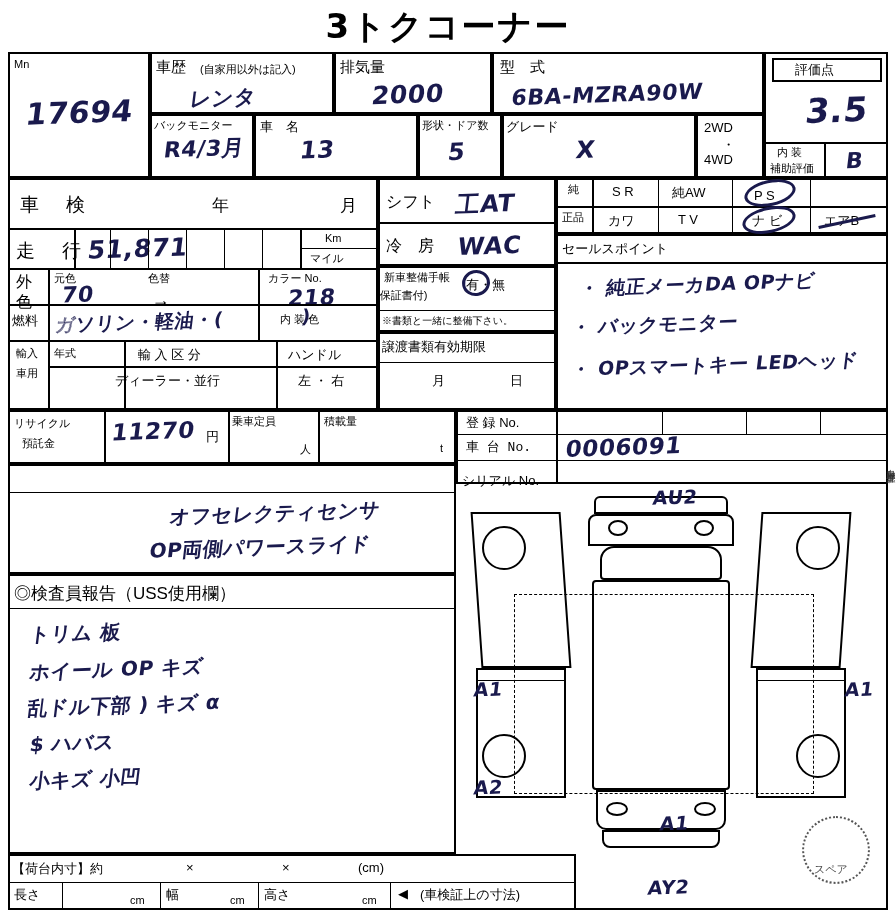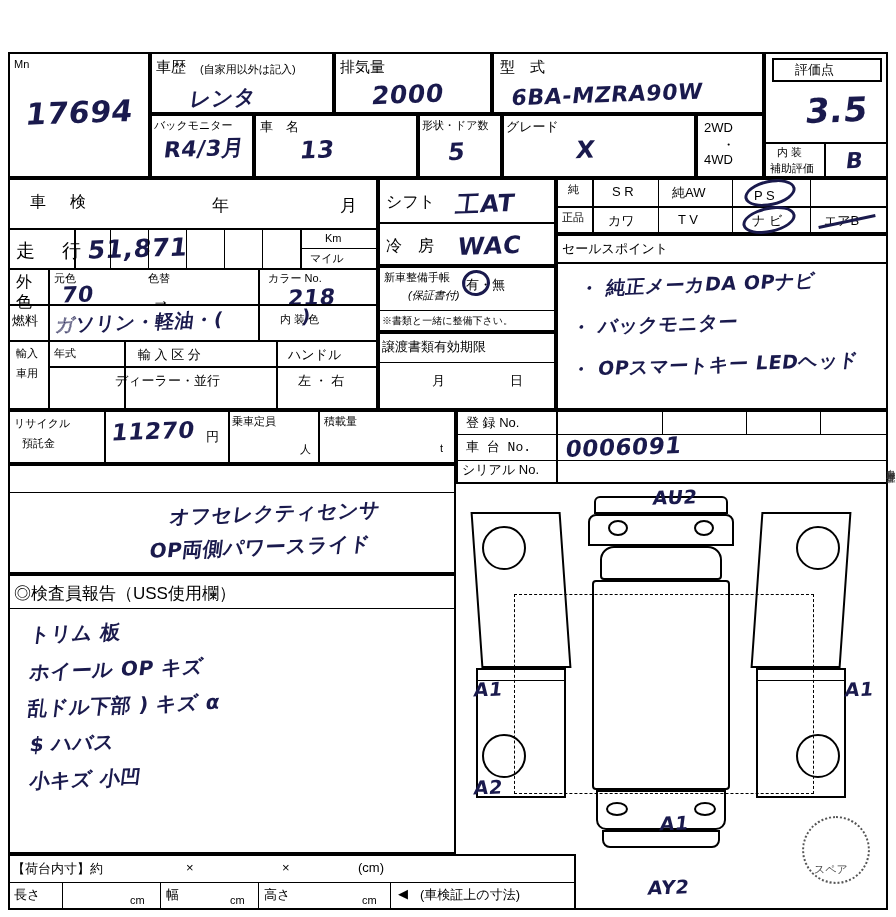--- a/index.html
+++ b/index.html
@@ -68,20 +68,21 @@
     position:absolute; font-size:9px; color:#333;
     writing-mode: vertical-rl;
     letter-spacing:1px;
   }
 </style>
 </head>
 <body>
 
 <div class="sheet">
 
+  <div id="title">3トクコーナー</div>
 
   <div class="bx" style="left:8px; top:52px; width:880px; height:858px;"></div>
 
   <div class="bx" style="left:8px; top:52px; width:142px; height:126px;"></div>
   <div class="lbl xs" style="left:14px; top:58px;">Mn</div>
   <div class="abs hw" style="left:26px; top:95px; font-size:30px;">17694</div>
 
   <div class="bx" style="left:150px; top:52px; width:184px; height:62px;"></div>
   <div class="lbl" style="left:156px; top:58px;">車歴</div>
   <div class="lbl xs" style="left:200px; top:62px;">(自家用以外は記入)</div>
@@ -122,21 +123,21 @@
   <div class="abs hw" style="left:576px; top:136px; font-size:24px;">X</div>
 
   <div class="bx" style="left:696px; top:114px; width:68px; height:64px;"></div>
   <div class="lbl sm" style="left:704px; top:120px;">2WD</div>
   <div class="lbl sm" style="left:722px; top:136px;">・</div>
   <div class="lbl sm" style="left:704px; top:152px;">4WD</div>
 
   <div class="bx" style="left:8px; top:178px; width:370px; height:232px;"></div>
 
   <div class="hline" style="left:8px; top:228px; width:370px;"></div>
-  <div class="lbl" style="left:20px; top:192px; font-size:16px; letter-spacing:4px;margin-left:10px;">車　検</div>
+  <div class="lbl" style="left:20px; top:192px; font-size:19px; letter-spacing:4px;">車　検</div>
   <div class="lbl" style="left:212px; top:194px; font-size:17px;">年</div>
   <div class="lbl" style="left:340px; top:194px; font-size:17px;">月</div>
 
   <div class="hline" style="left:8px; top:268px; width:370px;"></div>
   <div class="vline" style="left:74px; top:228px; height:40px;"></div>
   <div class="lbl" style="left:16px; top:238px; font-size:19px; letter-spacing:4px;">走　行</div>
   <div class="abs hw" style="left:88px; top:234px; font-size:25px;">51,871</div>
   <div class="vline" style="left:300px; top:228px; height:40px;"></div>
   <div class="hthin" style="left:300px; top:248px; width:78px;"></div>
   <div class="lbl xs" style="left:325px; top:232px;">Km</div>
@@ -178,21 +179,21 @@
 
   <div class="bx" style="left:378px; top:178px; width:178px; height:88px;"></div>
   <div class="hline" style="left:378px; top:222px; width:178px;"></div>
   <div class="lbl" style="left:386px; top:192px; font-size:16px;">シフト</div>
   <div class="abs hw" style="left:456px; top:188px; font-size:24px;">工AT</div>
   <div class="lbl" style="left:386px; top:236px; font-size:16px;">冷　房</div>
   <div class="abs hw" style="left:458px; top:232px; font-size:24px;">WAC</div>
 
   <div class="bx" style="left:378px; top:266px; width:178px; height:66px;"></div>
   <div class="lbl xs" style="left:384px; top:270px;">新車整備手帳</div>
-  <div class="lbl xs" style="left:408px; top:288px;font-style:italic;">(保証書付)</div>
+  <div class="lbl xs" style="left:376px; top:288px;">(保証書付)</div>
   <div class="lbl sm" style="left:466px; top:276px;">有・無</div>
   <div class="circled" style="left:462px; top:270px; width:28px; height:26px;"></div>
   <div class="hthin" style="left:378px; top:310px; width:178px;"></div>
   <div class="lbl xs" style="left:382px; top:314px; font-size:10px;">※書類と一緒に整備下さい。</div>
 
   <div class="bx" style="left:378px; top:332px; width:178px; height:78px;"></div>
   <div class="lbl sm" style="left:382px; top:338px;">譲渡書類有効期限</div>
   <div class="hthin" style="left:378px; top:362px; width:178px;"></div>
   <div class="lbl sm" style="left:432px; top:372px;">月</div>
   <div class="lbl sm" style="left:510px; top:372px;">日</div>
@@ -238,21 +239,21 @@
   <div class="lbl xs" style="left:324px; top:414px;">積載量</div>
   <div class="lbl xs" style="left:440px; top:442px;">t</div>
 
   <div class="bx" style="left:456px; top:410px; width:432px; height:74px;"></div>
   <div class="vline" style="left:556px; top:410px; height:74px;"></div>
   <div class="hthin" style="left:456px; top:434px; width:432px;"></div>
   <div class="hthin" style="left:456px; top:460px; width:432px;"></div>
   <div class="lbl sm" style="left:466px; top:414px;">登 録 No.</div>
   <div class="lbl sm" style="left:466px; top:438px;font-family:Liberation Mono, monospace;">車 台 No.</div>
   <div class="abs hw" style="left:566px; top:434px; font-size:23px;">0006091</div>
-  <div class="lbl sm" style="left:462px; top:461px;text-align:right;">シリアル No.</div>
+  <div class="lbl sm" style="left:462px; top:472px;text-align:right;">シリアル No.</div>
   <div class="vthin" style="left:662px; top:410px; height:24px;"></div>
   <div class="vthin" style="left:746px; top:410px; height:24px;"></div>
   <div class="vthin" style="left:820px; top:410px; height:24px;"></div>
 
   <div class="bx" style="left:8px; top:464px; width:448px; height:110px;"></div>
   <div class="hthin" style="left:8px; top:492px; width:448px;"></div>
   <div class="abs hw" style="left:170px; top:500px; font-size:20px;">オフセレクティセンサ</div>
   <div class="abs hw" style="left:150px; top:534px; font-size:20px;">OP両側パワースライド</div>
 
   <div class="bx" style="left:8px; top:574px; width:448px; height:280px;"></div>

